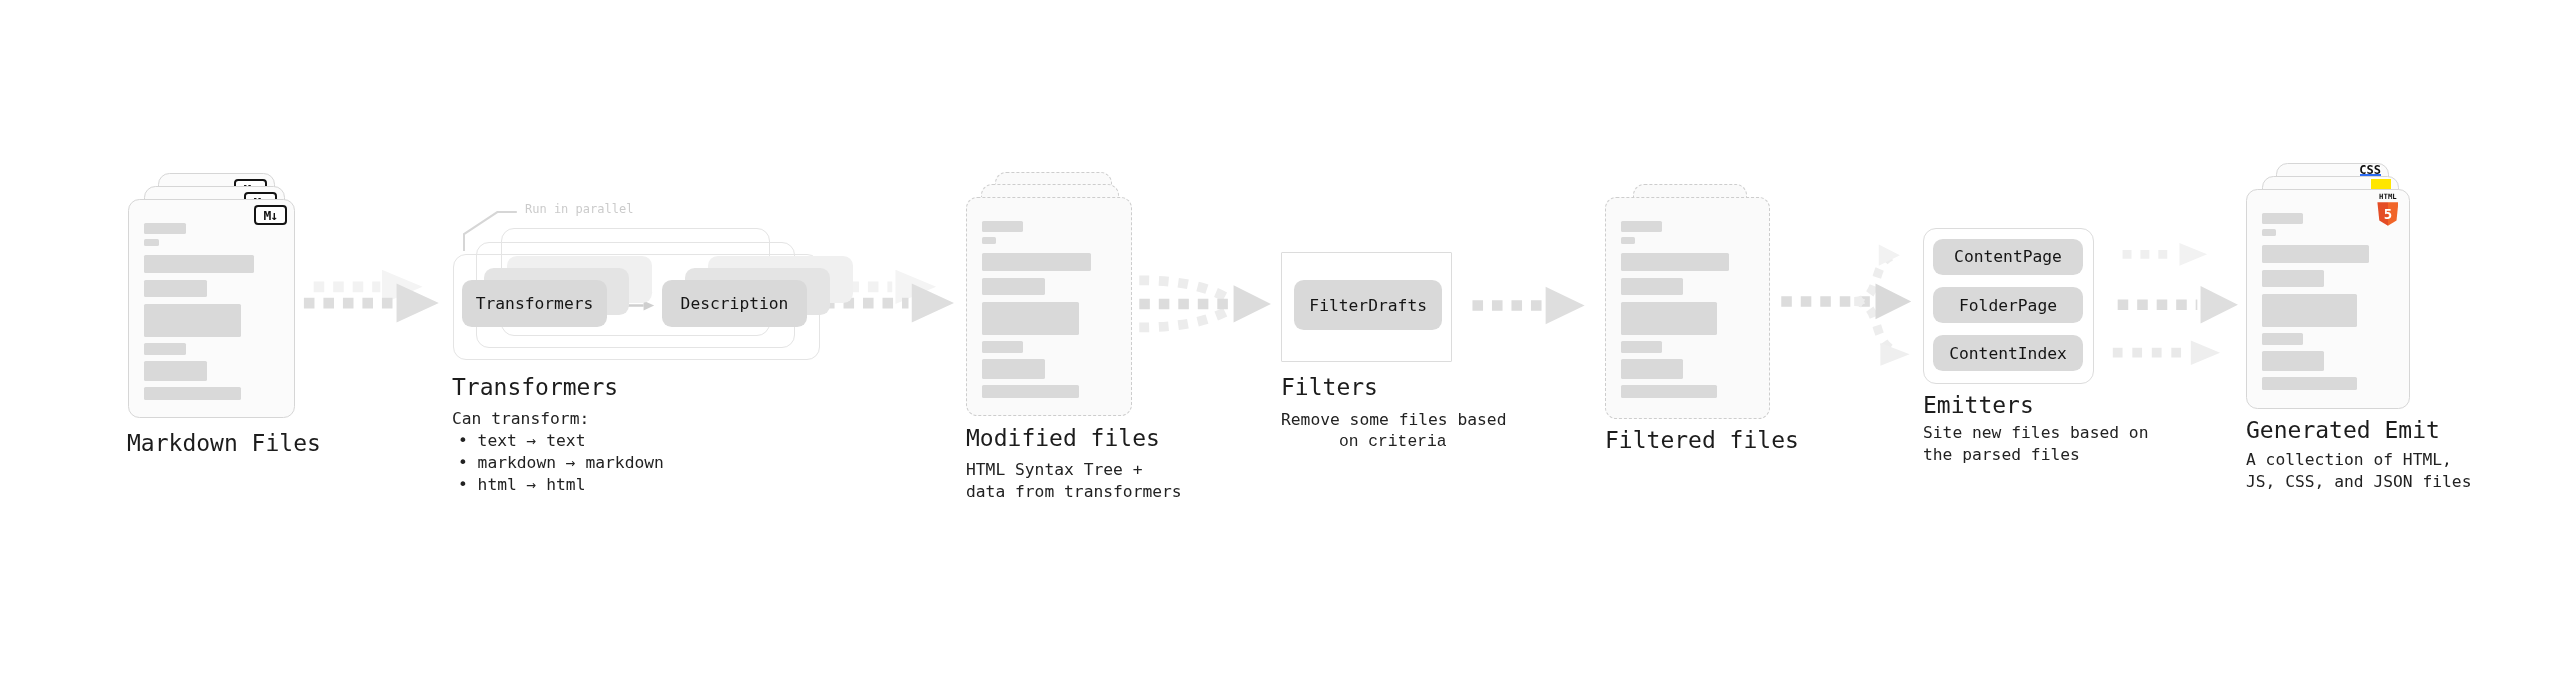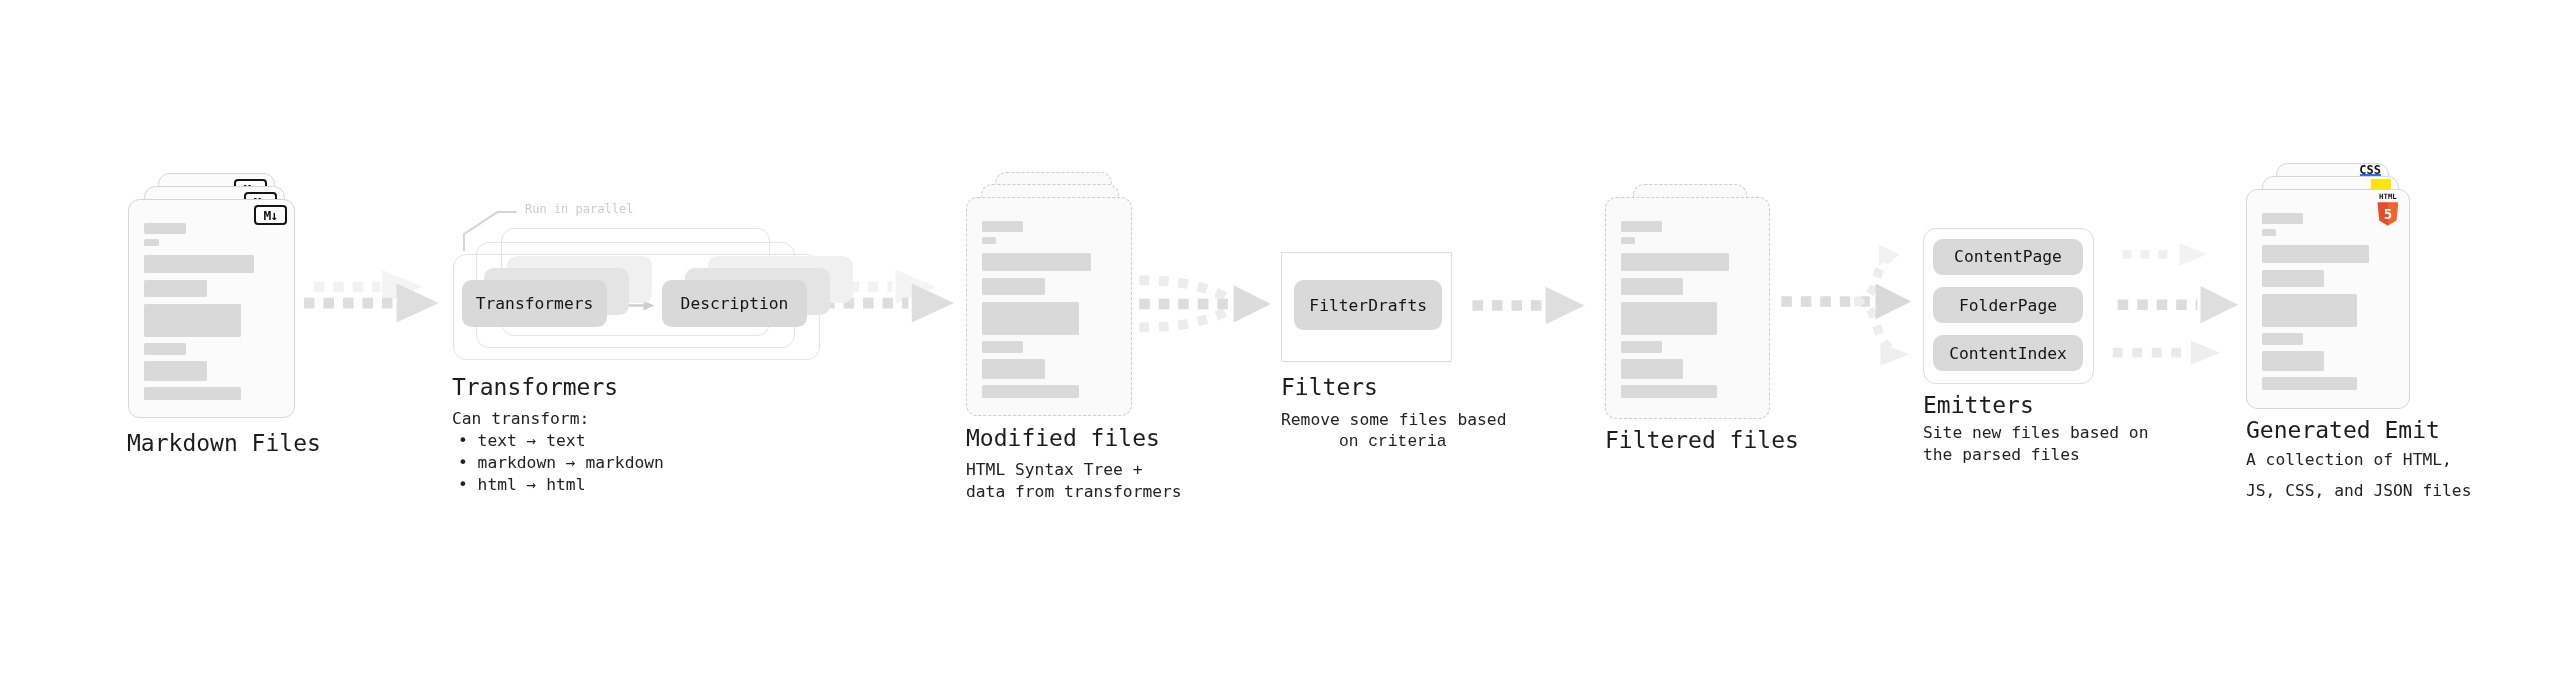--- a/index.html
+++ b/index.html
@@ -233,17 +233,17 @@
         <div class="bar" style="width:81%;height:18px;margin-top:9px;"></div>
         <div class="bar" style="width:47%;height:17px;margin-top:7.3px;"></div>
         <div class="bar" style="width:72%;height:32.5px;margin-top:7.3px;"></div>
         <div class="bar" style="width:31%;height:11.4px;margin-top:6.5px;"></div>
         <div class="bar" style="width:47%;height:19.5px;margin-top:6.5px;"></div>
         <div class="bar" style="width:72%;height:13px;margin-top:6.5px;"></div>
       </div>
     </div>
     <div class="h" style="left:2246px;top:418px;">Generated Emit</div>
     <div class="cap" style="left:2246px;top:450px;">A collection of HTML,</div>
-    <div class="cap" style="left:2246px;top:472px;margin-top:9px;">JS, CSS, and JSON files</div>
+    <div class="cap" style="left:2246px;top:472px;">JS, CSS, and JSON files</div>
   </div>
 
 </div>
 
 
 </body></html>

